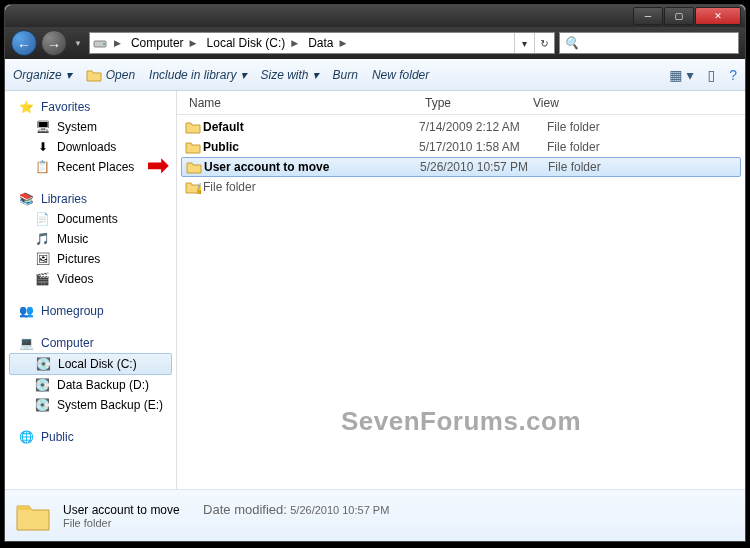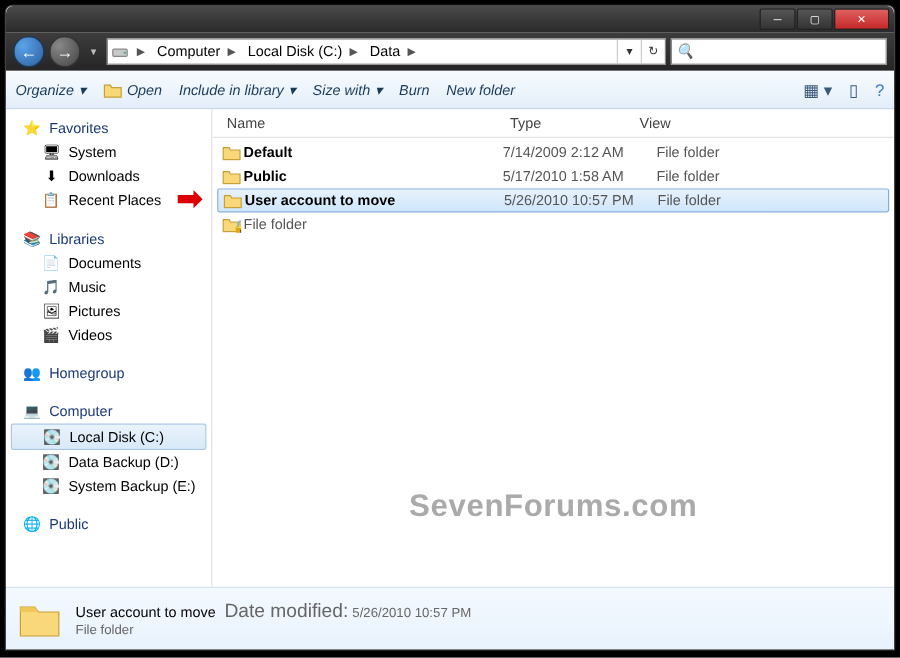--- a/index.html
+++ b/index.html
@@ -40,21 +40,21 @@
 .c-name { width: 236px; } .c-date { width: 128px; } .c-type { width: 108px; } .c-size { flex: 1; }
 .rows { flex: 1; padding-top: 2px; position: relative; }
 .row { height: 20px; display: flex; align-items: center; padding-left: 6px; }
 .row.sel { background: linear-gradient(#e8f2fc,#cfe6fb); border: 1px solid #84acdd; border-radius: 2px; margin: 0 4px; padding-left: 2px; }
 .r-ico { width: 20px; display: flex; justify-content: center; }
 .r-name { width: 216px; font-weight: bold; } .r-date { width: 128px; color: #555; } .r-type { width: 108px; color: #555; }
 .arrow-annot { position: absolute; left: -30px; top: 35px; color: #d00; font-size: 26px; font-weight: bold; pointer-events: none; z-index: 5;}
 .details { height: 52px; border-top: 1px solid #d8e4f0; background: linear-gradient(#f4f9ff,#e8f2fc); display: flex; align-items: center; padding: 4px 8px; gap: 10px; }
 .det-icon { width: 40px; height: 40px; display: flex; align-items: center; justify-content: center; font-size: 32px; }
 .det-txt .title { color: #000; } .det-txt .sub { color: #666; font-size: 11px; }
-.det-txt .meta-label { color: #666; font-size: 16px; margin-left: 4px; }
+.det-txt .meta-label { color: #666; font-size: 13px; margin-left: 20px; }
 .watermark { position: absolute; bottom: 52px; left: 50%; transform: translateX(-50%); font-size: 26px; color: #aaa; font-weight: 600; pointer-events: none; letter-spacing: 0.5px; }
 .folder-svg { width: 16px; height: 14px; }
 .folder-big { width: 36px; height: 32px; }
 </style>
 </head>
 <body>
 
 <div class="window">
 
   <div class="titlebar">

